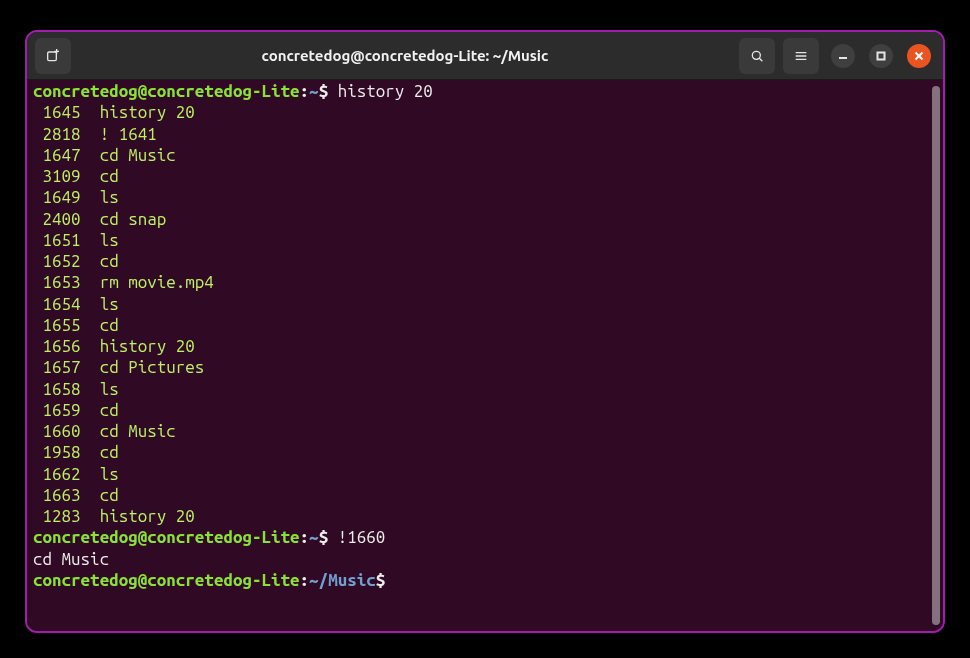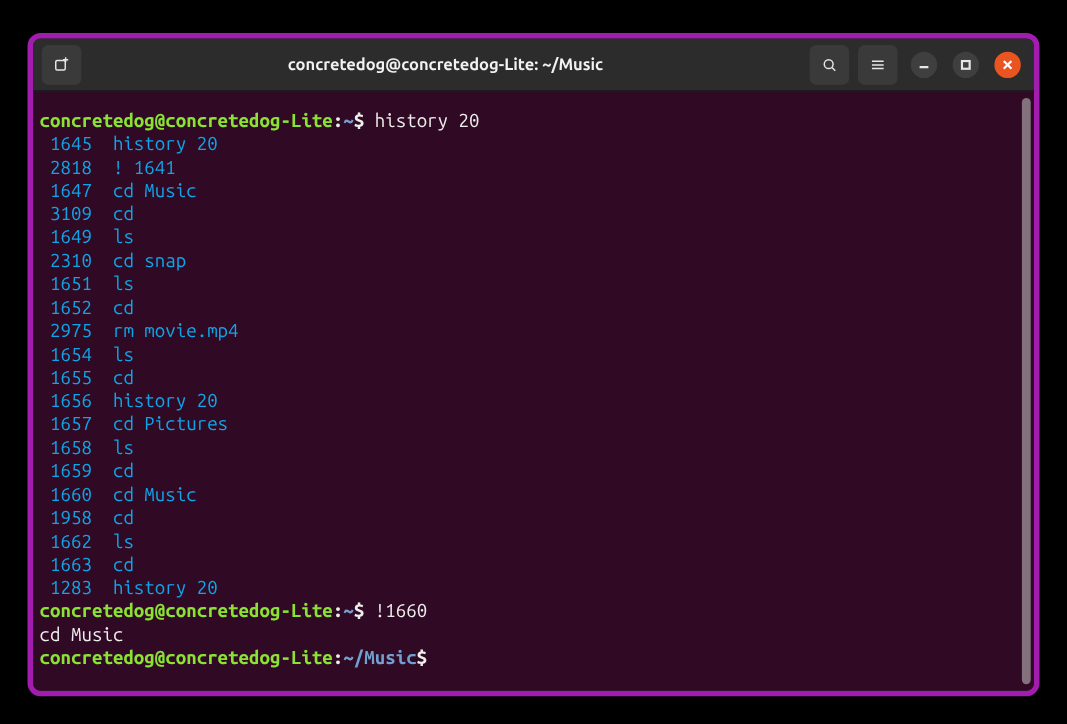--- a/index.html
+++ b/index.html
@@ -10,21 +10,21 @@
       overflow: hidden;
     }
     .window {
       position: absolute;
       left: 25px; top: 30px;
       width: 920px; height: 603px;
       background: #1e1e1e;
       border-radius: 12px;
       overflow: hidden;
       display: flex; flex-direction: column;
-      border: 5px solid #a21caf;
+      border: 2px solid #a21caf;
     }
     .titlebar {
       height: 48px;
       background: #2c2c2c;
       border-bottom: 1px solid #1a1a1a;
       display: flex; align-items: center;
       padding: 0 8px;
       gap: 8px;
     }
     .tb-btn {
@@ -56,35 +56,35 @@
     .win-dot.close { background: #e95420; }
     .win-dot.close svg { stroke: #fff; }
 
     .terminal-wrap { position: relative; flex: 1; display: flex; }
     .terminal {
       flex: 1;
       background: #300a24;
       color: #eeeeec;
       font-size: 17px;
       line-height: 1.25;
-      padding: 16px 6px 6px 6px;
+      padding: 0 6px 6px 6px;
       white-space: pre;
       overflow: hidden;
     }
     .scrollbar {
       position: absolute; right: 3px; top: 6px;
       width: 8px; height: calc(100% - 12px);
       background: rgba(200,200,200,0.55);
       border-radius: 4px;
     }
     .green { color: #8ae234; font-weight: 700; }
     .white { color: #eeeeec; font-weight: 700;}
     .blue  { color: #729fcf; font-weight: 700; }
     .cmd   { color: #eeeeec; }
-    .histrow { color: #0ea5e9; text-align: center; }
+    .histrow { color: #bef264; text-align: center; }
   </style>
 </head>
 <body>
 
 <div class="window">
   <div class="titlebar">
     <div class="tb-btn">
       <svg viewBox="0 0 24 24">
           <rect x="4" y="6" width="13" height="13" rx="2"></rect>
           <line x1="14" y1="5" x2="21" y2="5"></line>
@@ -125,24 +125,24 @@
     </div>
   </div>
 
   <div class="terminal-wrap">
     <div class="terminal"><span class="green">concretedog@concretedog-Lite</span><span class="white">:</span><span class="blue">~</span><span class="white">$ </span><span class="cmd">history 20</span>
 <div id="history-block"><span class="histrow"> 1645  history 20</span>
 <span class="histrow"> 2818  ! 1641</span>
 <span class="histrow"> 1647  cd Music</span>
 <span class="histrow"> 3109  cd</span>
 <span class="histrow"> 1649  ls</span>
-<span class="histrow"> 2310  cd snap</span>
+<span class="histrow"> 2400  cd snap</span>
 <span class="histrow"> 1651  ls</span>
 <span class="histrow"> 1652  cd</span>
-<span class="histrow"> 2975  rm movie.mp4</span>
+<span class="histrow"> 1653  rm movie.mp4</span>
 <span class="histrow"> 1654  ls</span>
 <span class="histrow"> 1655  cd</span>
 <span class="histrow"> 1656  history 20</span>
 <span class="histrow"> 1657  cd Pictures</span>
 <span class="histrow"> 1658  ls</span>
 <span class="histrow"> 1659  cd</span>
 <span class="histrow"> 1660  cd Music</span>
 <span class="histrow"> 1958  cd</span>
 <span class="histrow"> 1662  ls</span>
 <span class="histrow"> 1663  cd</span>

